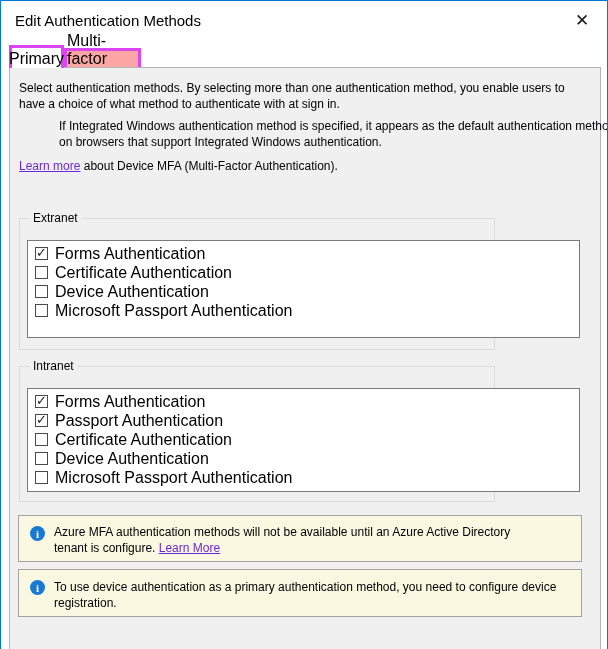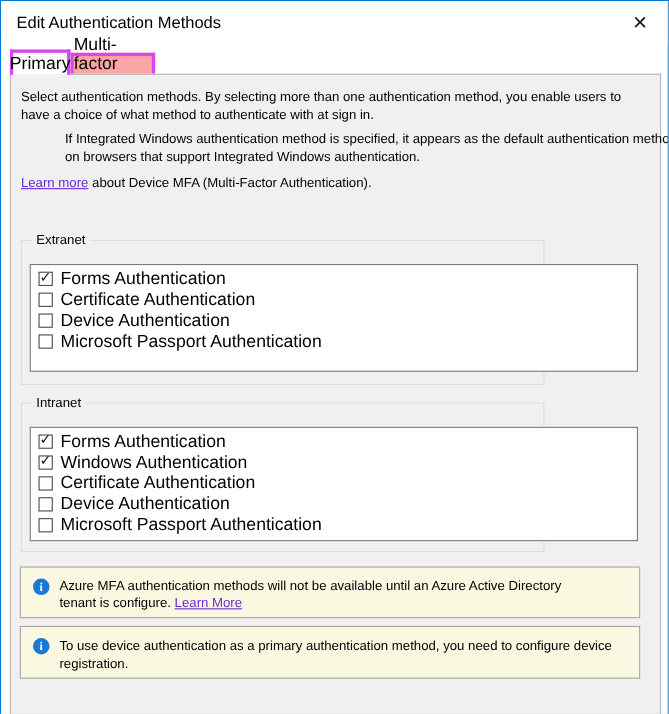--- a/index.html
+++ b/index.html
@@ -186,21 +186,21 @@
 
     <div class="groupbox intranet">
       <div class="group-label">Intranet</div>
       <div class="listbox">
         <div class="check-row">
           <span class="checkbox checked"></span>
           <span class="check-label">Forms Authentication</span>
         </div>
         <div class="check-row">
           <span class="checkbox checked"></span>
-          <span class="check-label">Windows Authentication</span>
+          <span class="check-label">Passport Authentication</span>
         </div>
         <div class="check-row">
           <span class="checkbox"></span>
           <span class="check-label">Certificate Authentication</span>
         </div>
         <div class="check-row">
           <span class="checkbox"></span>
           <span class="check-label">Device Authentication</span>
         </div>
         <div class="check-row">

